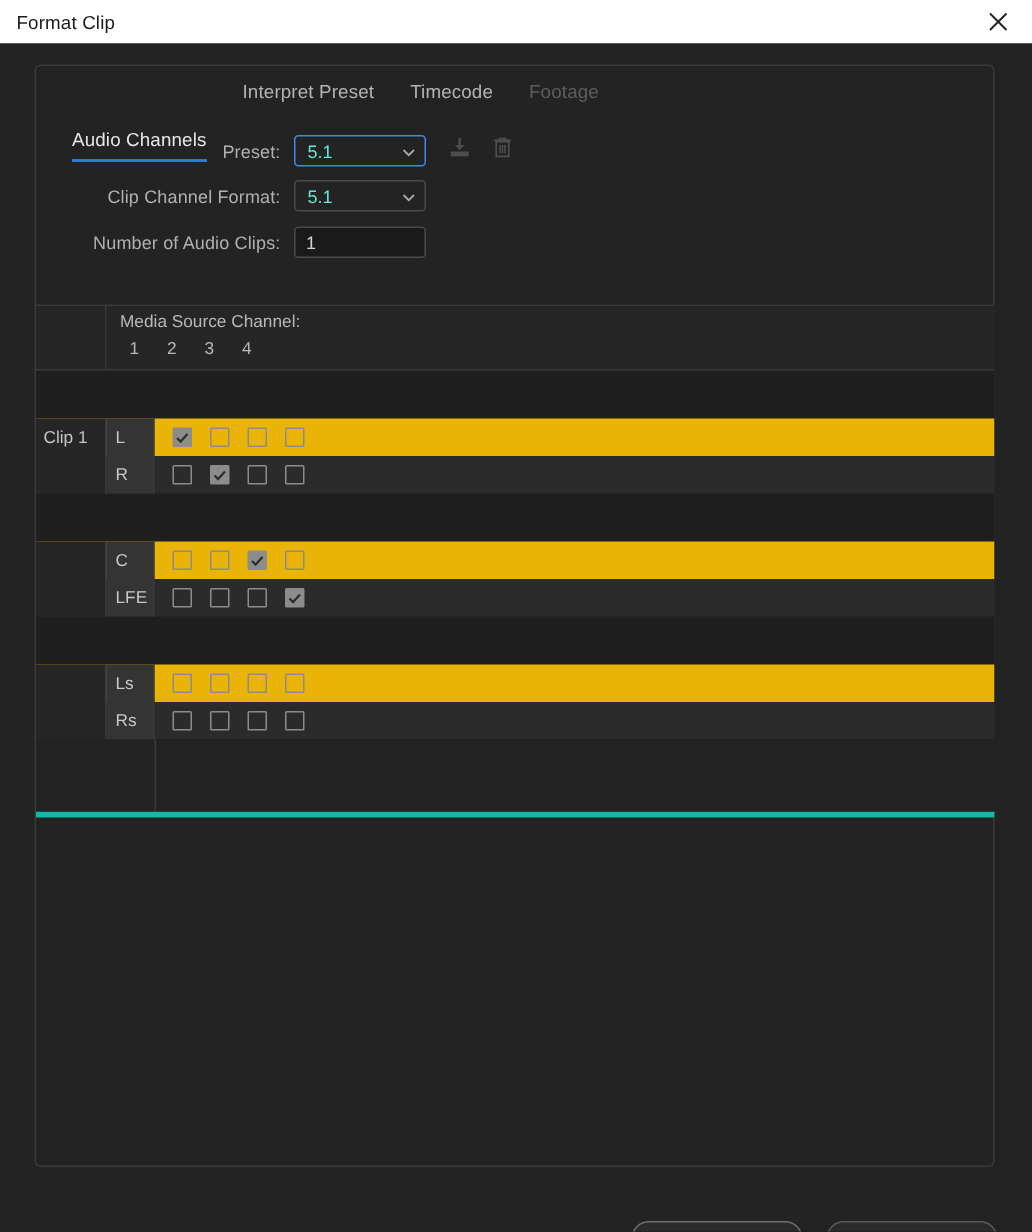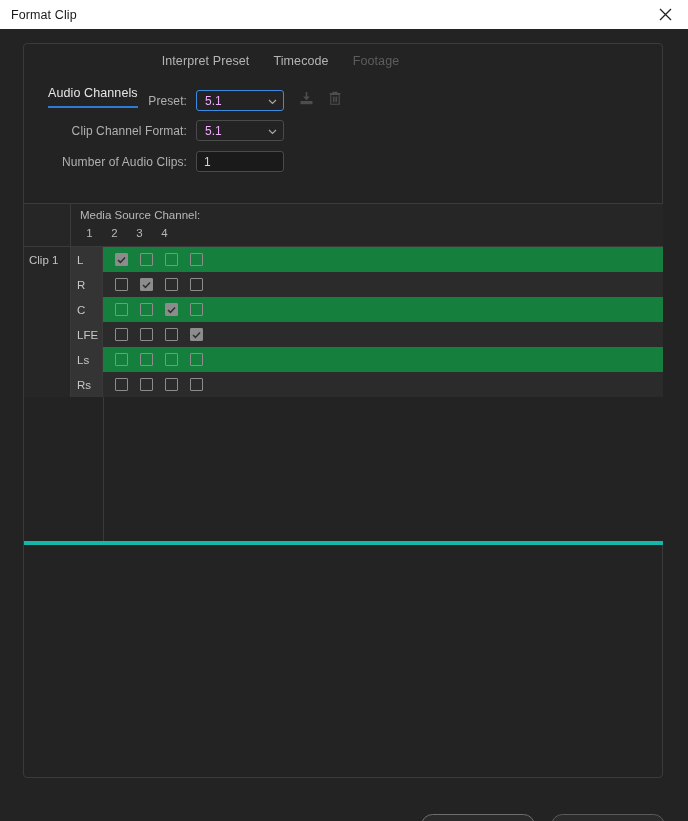--- a/index.html
+++ b/index.html
@@ -115,21 +115,21 @@
     box-sizing: border-box;
     display: flex;
     align-items: center;
     cursor: pointer;
   }
   .select.focused {
     border: 1px solid #3d8be0;
   }
   .select-value {
     font-size: 12px;
-    color: #f0abfc;
+    color: #5eead4;
     margin-left: 8px;
   }
   .chev {
     position: absolute;
     right: 7px;
     top: 50%;
     margin-top: -2px;
     width: 8px;
     height: 5px;
   }
@@ -212,21 +212,21 @@
     margin-left: 0;
   }
   .head-num:first-child { margin-left: 6px; }
   .head-num + .head-num { margin-left: 0px; }
 
   .tbl-row {
     display: flex;
     height: 25px;
     align-items: stretch;
   }
-  .tbl-row.odd { background: #15803d; }
+  .tbl-row.odd { background: #eab308; margin-top: 32px; }
   .tbl-row.even { background: #2b2b2b; }
 
   .row-clip {
     width: 47px;
     flex: 0 0 47px;
     border-right: 1px solid #3a3a3a;
     background: #262626;
     box-sizing: border-box;
     display: flex;
     align-items: center;

